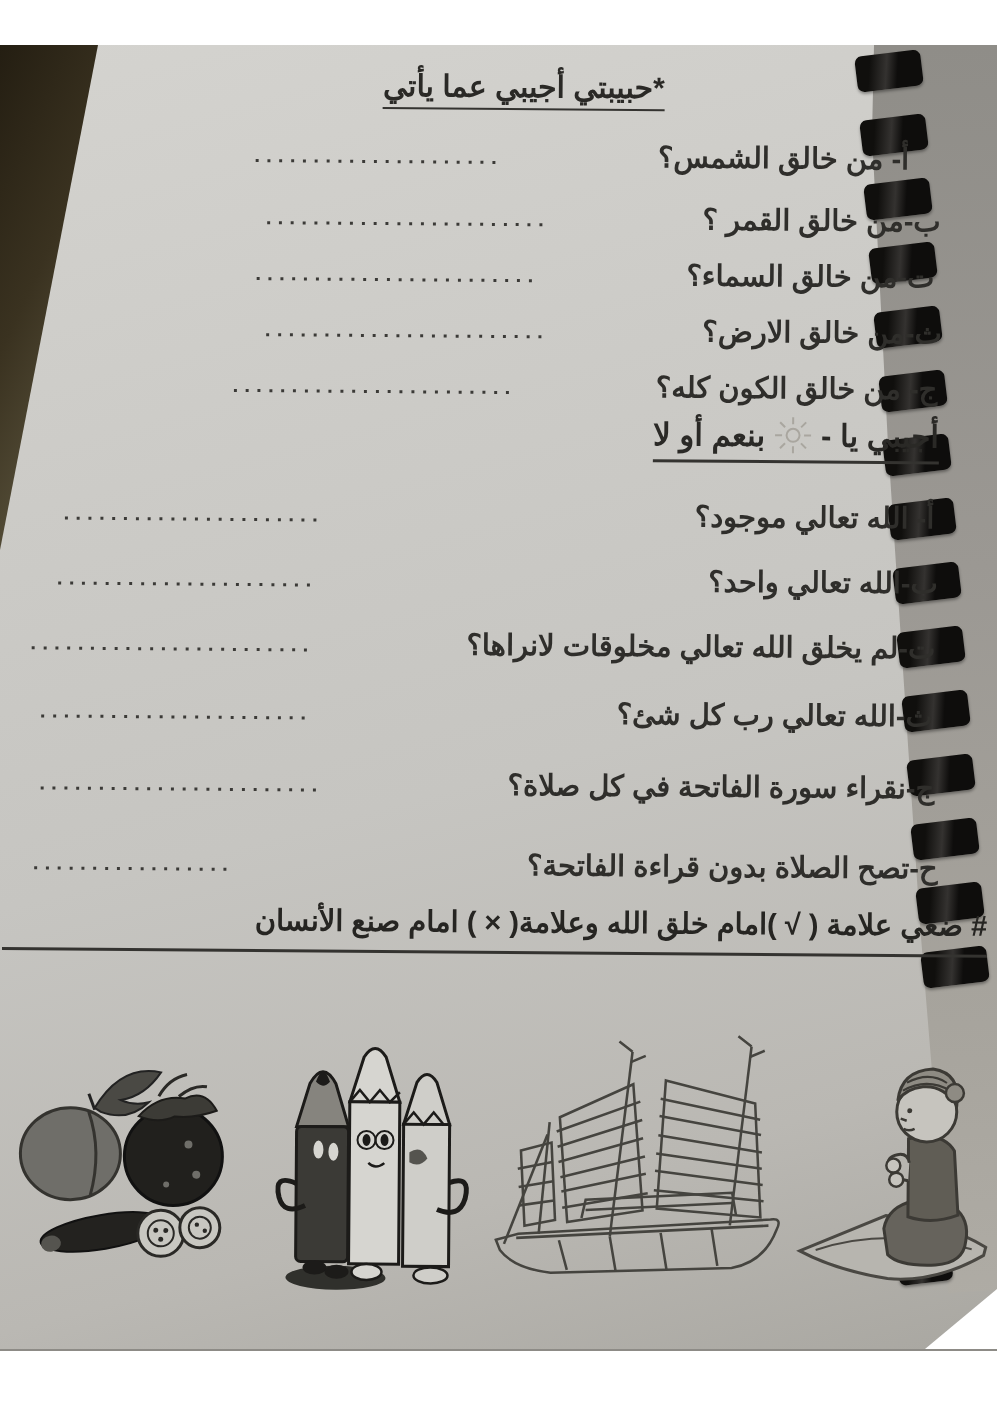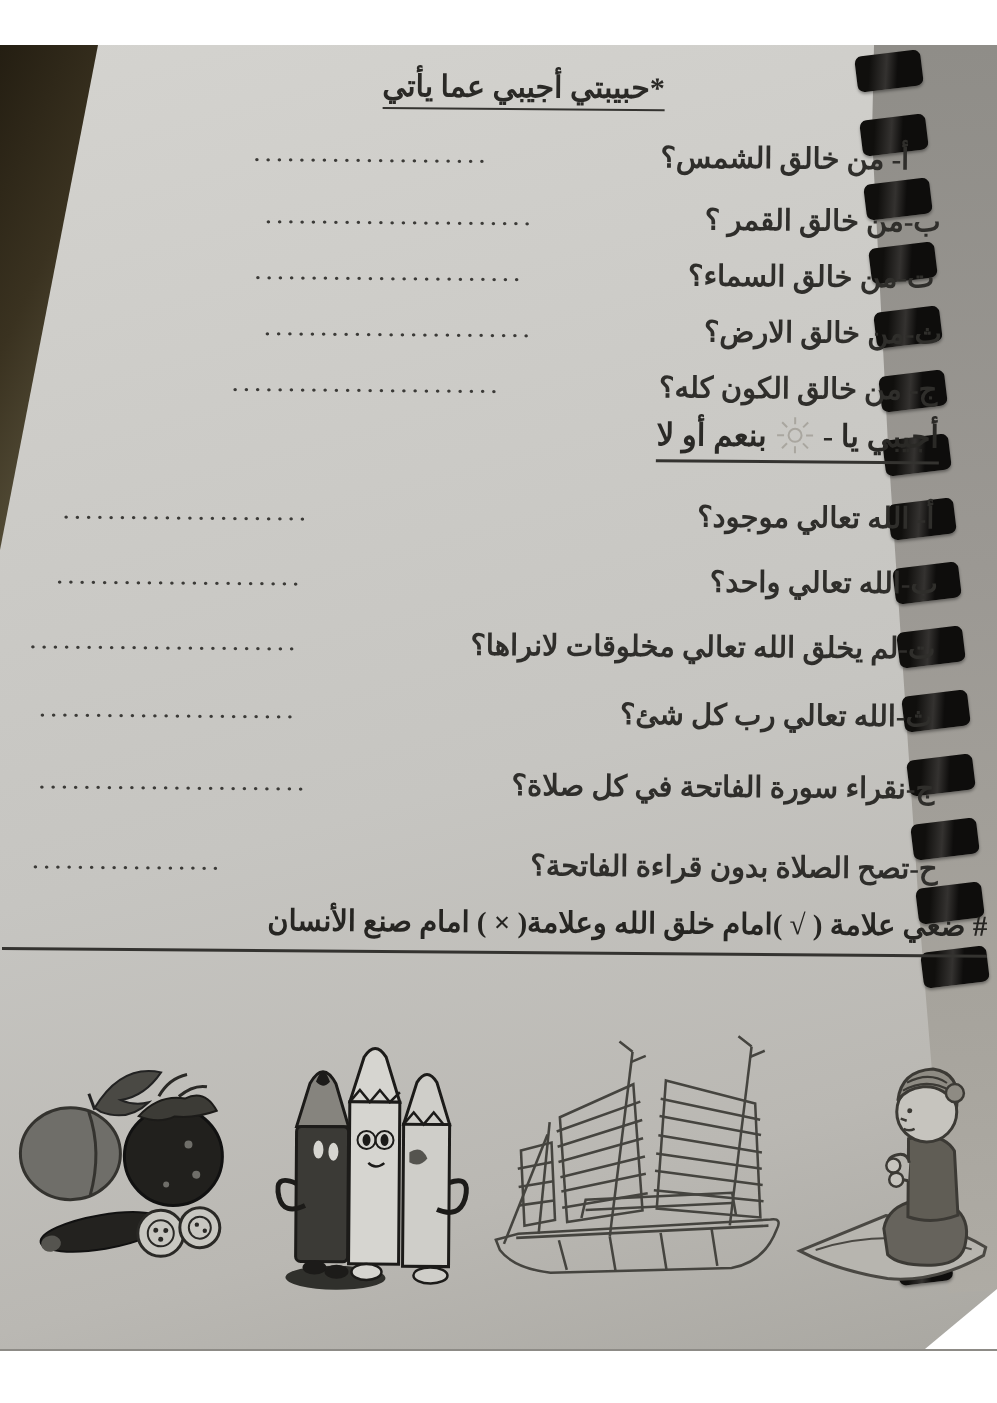--- a/index.html
+++ b/index.html
@@ -1,17 +1,17 @@
 <!DOCTYPE html>
 <html lang="ar"><head>
 <meta charset="utf-8">
 <style>
   html,body{margin:0;padding:0;background:#ffffff;}
   .stage{position:relative;width:997px;height:1403px;background:#ffffff;overflow:hidden;
-         font-family:Liberation Serif, serif;}
+         font-family:Liberation Sans, sans-serif;}
   
   .photo{position:absolute;top:45px;left:0;width:997px;height:1304px;overflow:hidden;
          background:linear-gradient(165deg,#d4d3cf 0%,#cccbc7 30%,#c6c5c1 55%,#bab8b3 82%,#a9a7a1 100%);
          border-bottom:2px solid #8d8b86;}
   
   .edge{position:absolute;inset:0;
         background:linear-gradient(180deg,#8f8d88 0%,#9b9893 40%,#a7a49d 75%,#b0ada6 100%);
         clip-path:polygon(874px 0px,997px 0px,997px 1245px,948px 1248px,938px 1100px,920px 880px,888px 400px,872px 90px);}
   
   .corner{position:absolute;top:0;left:0;width:112px;height:530px;

